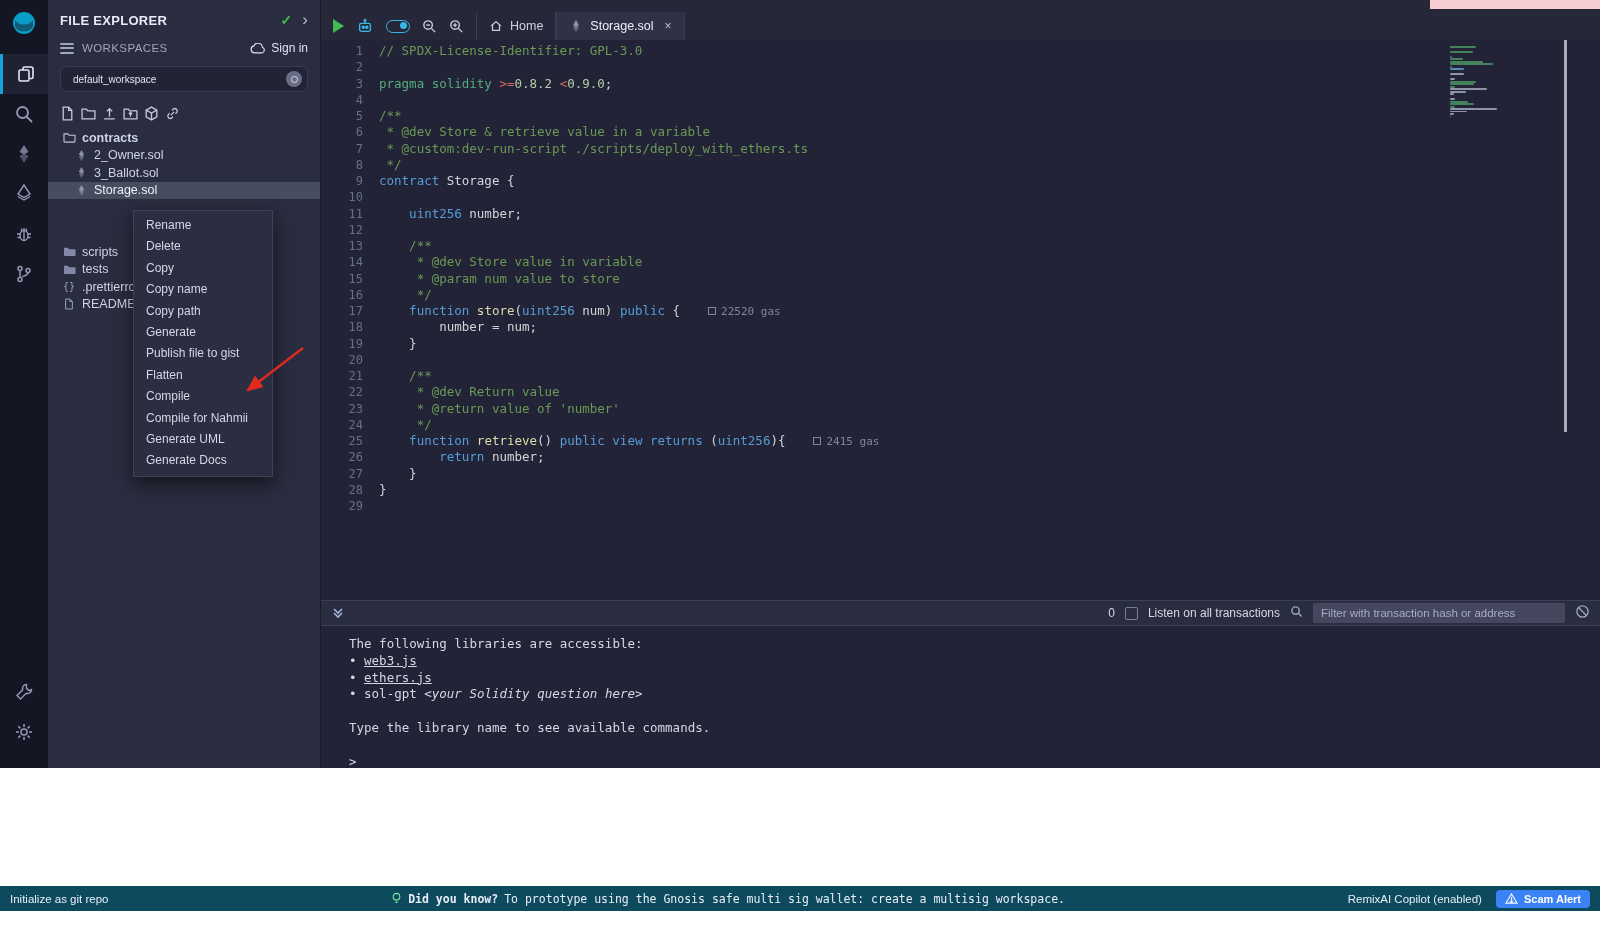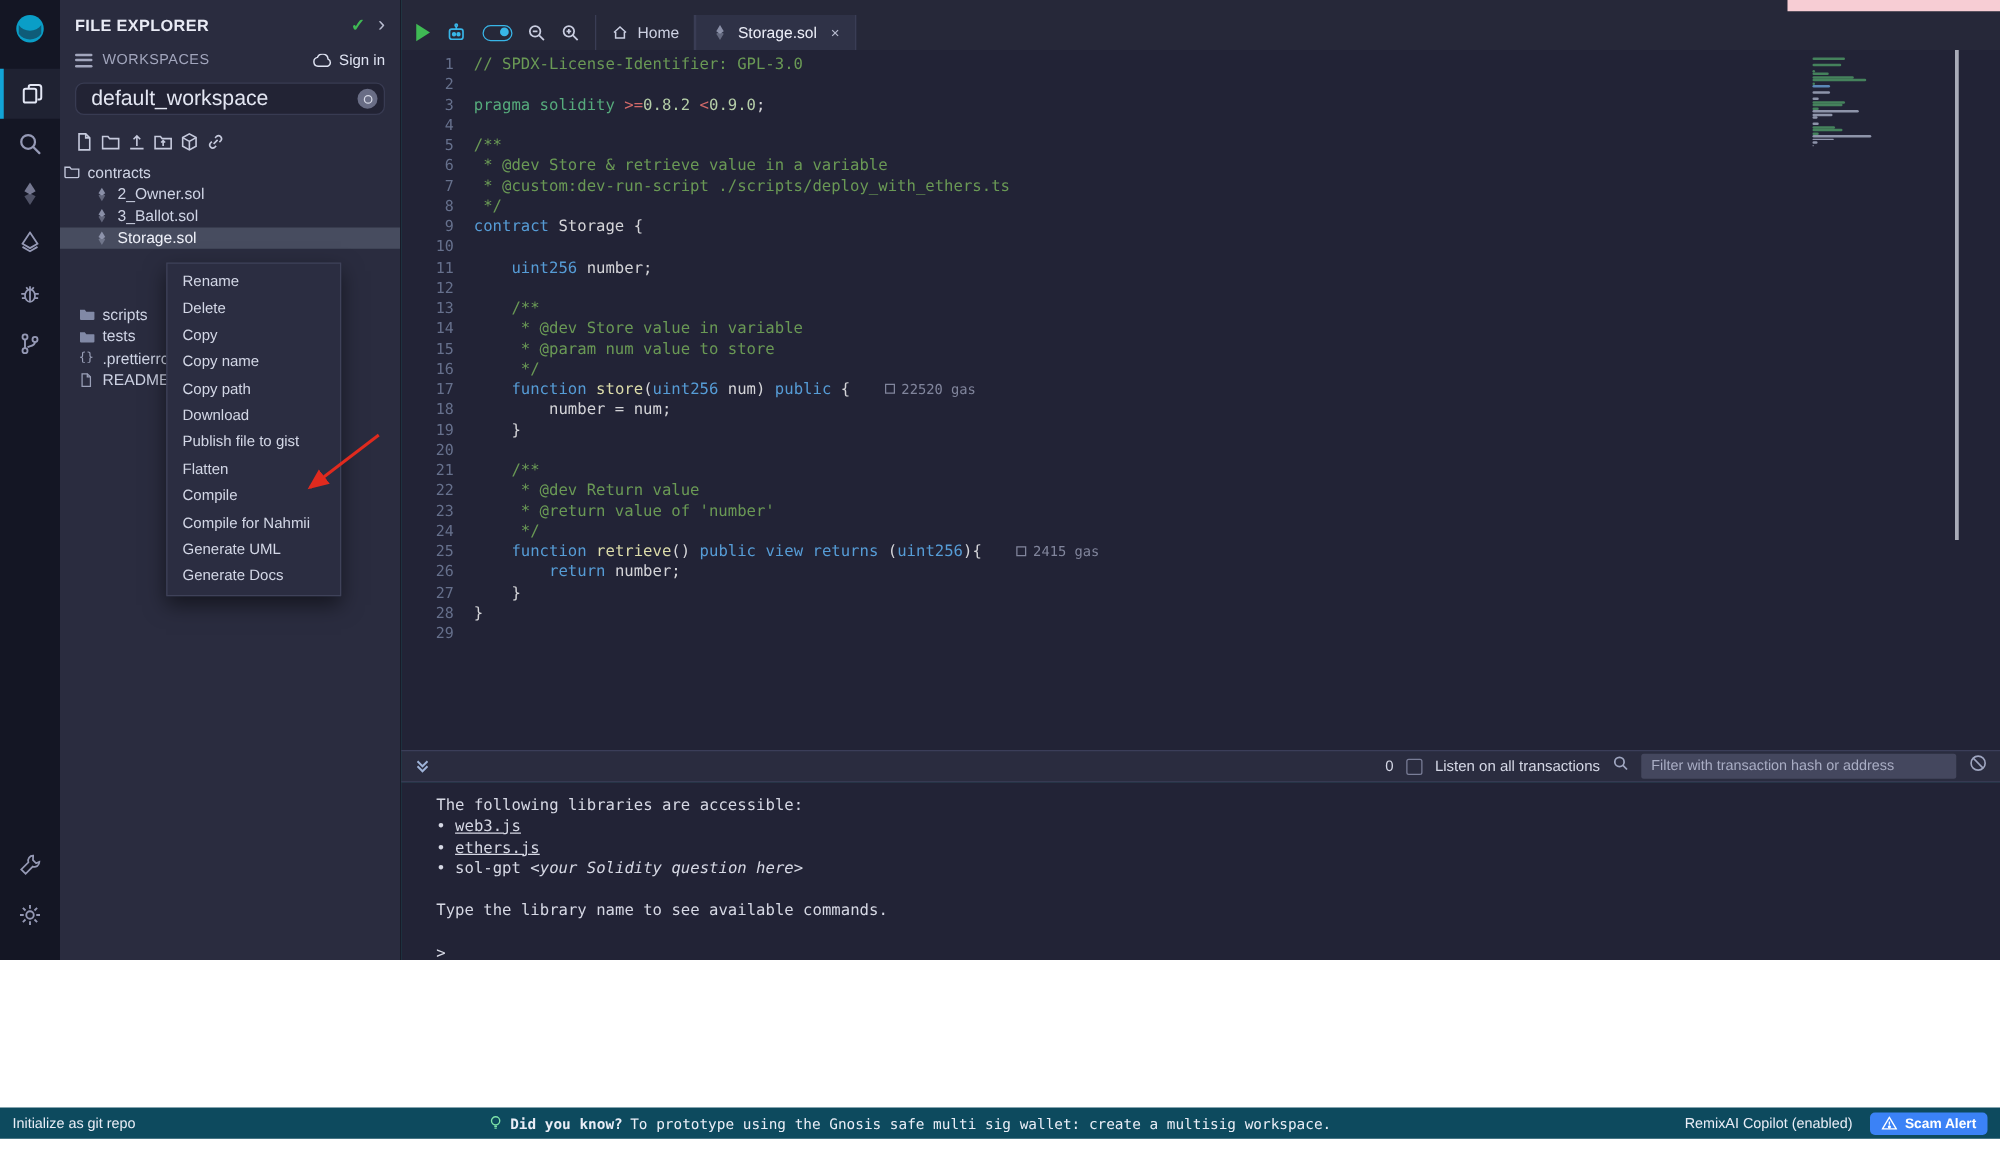--- a/index.html
+++ b/index.html
@@ -21,21 +21,21 @@
   .fe-title{font-size:13px;font-weight:700;letter-spacing:.3px;color:#e8eaf4;flex:1}
   .fe-check{color:#3fba54;font-size:14px;font-weight:700;margin-right:10px}
   .fe-chev{color:#b7bbce;font-size:17px;line-height:12px}
   .ws-row{display:flex;align-items:center;padding:6px 12px 4px 12px}
   .hamburger{width:14px;margin-right:8px}
   .hamburger div{height:2px;background:#a2a6bd;margin:2.5px 0;border-radius:1px}
   .ws-label{font-size:11.5px;color:#a2a6bd;letter-spacing:.4px;flex:1}
   .sign-in{display:flex;align-items:center;gap:5px;color:#dfe3f2;font-size:12px;cursor:pointer}
   .sign-in svg{width:16px;height:11px}
   .ws-pill{margin:6px 12px 8px 12px;height:26px;background:#222334;border:1px solid #383b52;border-radius:7px;display:flex;align-items:center;padding:0 5px 0 12px;cursor:pointer}
-  .ws-name{flex:1;font-size:17px;color:#e3e6f2}
+  .ws-name{flex:1;font-size:10px;color:#e3e6f2}
   .ws-circle{width:16px;height:16px;border-radius:50%;background:#696d85;display:flex;align-items:center;justify-content:center}
   .ws-circle div{width:7px;height:7px;border-radius:50%;border:1.5px solid #d6d9e6}
   .fe-tools{display:flex;align-items:center;gap:6px;padding:6px 12px 8px 12px;color:#c6cadd}
   .fe-tools svg{width:15px;height:15px;cursor:pointer}
   .tree{font-size:12.5px}
   .tree-row{height:17.5px;display:flex;align-items:center;gap:6px;cursor:pointer;white-space:nowrap}
   .tree-row.selected{background:#474c5f;color:#eef0f8}
   .tree-row .ticon{width:14px;display:flex;justify-content:center}
   .tree-row .braces{font-family:"DejaVu Sans Mono",monospace;font-size:10px;color:#9aa0b8}
 
@@ -210,21 +210,21 @@
           </svg>
         <svg viewBox="0 0 14 14" fill="none" stroke="currentColor" stroke-width="1.2">
             <path d="M7 1l5 2.8v6.4L7 13 2 10.2V3.8z"></path>
             <path d="M2 3.8 7 6.6l5-2.8M7 6.6V13"></path>
           </svg>
         <svg viewBox="0 0 14 14" fill="none" stroke="currentColor" stroke-width="1.2">
             <path d="M5.5 8.5 8.5 5.5M4.2 6.8 3 8a2.3 2.3 0 0 0 3.2 3.2l1.2-1.2M9.8 7.2 11 6A2.3 2.3 0 0 0 7.8 2.8L6.6 4"></path>
           </svg>
       </div>
       <div class="tree">
-          <div class="tree-row" style="padding-left: 2px;">
+          <div class="tree-row" style="padding-left: 14px; font-weight: bold;">
             <span class="ticon">
               <svg width="13" height="11" viewBox="0 0 14 12" fill="none" stroke="#c3c8dc" stroke-width="1.2">
                 <path d="M1 2h4.2l1.3 1.6H13V10a1 1 0 0 1-1 1H2a1 1 0 0 1-1-1z"></path>
               </svg>
             </span>
             <span>contracts</span>
           </div>
           <div class="tree-row" style="padding-left: 26px;">
             <span class="ticon">
               <svg width="9" height="13" viewBox="0 0 10 14">
@@ -477,21 +477,21 @@
         </div>
     </div>
   </div>
 
   <div class="context-menu">
       <div class="menu-item">Rename</div>
       <div class="menu-item">Delete</div>
       <div class="menu-item">Copy</div>
       <div class="menu-item">Copy name</div>
       <div class="menu-item">Copy path</div>
-      <div class="menu-item">Download</div>
+      <div class="menu-item">Generate</div>
       <div class="menu-item">Publish file to gist</div>
       <div class="menu-item">Flatten</div>
       <div class="menu-item">Compile</div>
       <div class="menu-item">Compile for Nahmii</div>
       <div class="menu-item">Generate UML</div>
       <div class="menu-item">Generate Docs</div>
     </div>
 
   <svg class="red-arrow" width="100" height="72">
     <defs>

